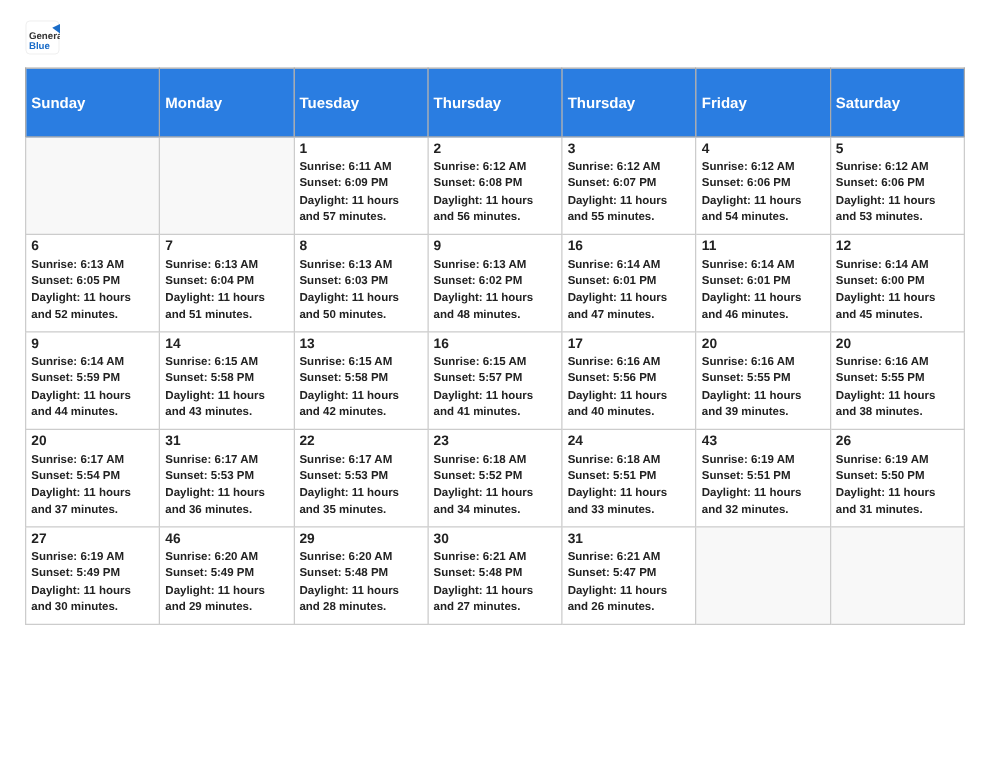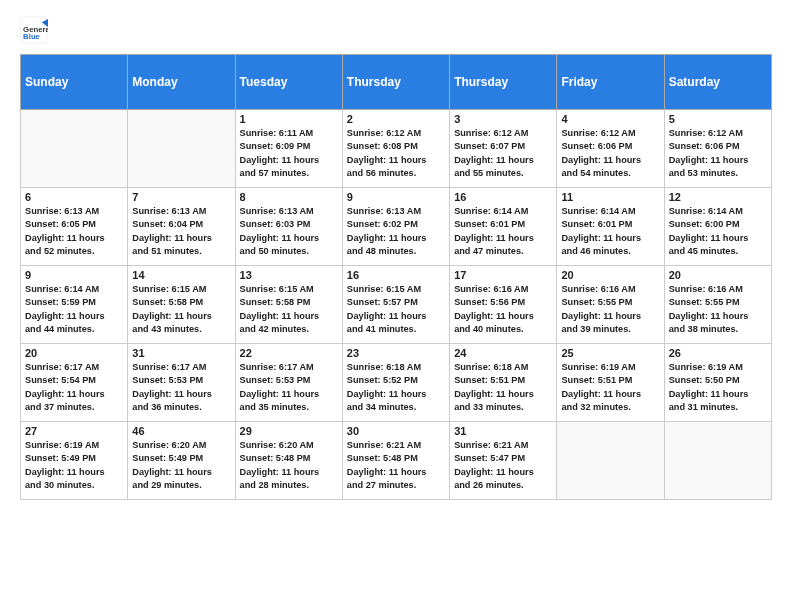--- a/index.html
+++ b/index.html
@@ -218,21 +218,21 @@
           </td>
           <td>
             <span class="day-number">23</span>
             <div class="day-info">Sunrise: 6:18 AM<br>Sunset: 5:52 PM<br>Daylight: 11 hours and 34 minutes.</div>
           </td>
           <td>
             <span class="day-number">24</span>
             <div class="day-info">Sunrise: 6:18 AM<br>Sunset: 5:51 PM<br>Daylight: 11 hours and 33 minutes.</div>
           </td>
           <td>
-            <span class="day-number">25</span>
+            <span class="day-number">43</span>
             <div class="day-info">Sunrise: 6:19 AM<br>Sunset: 5:51 PM<br>Daylight: 11 hours and 32 minutes.</div>
           </td>
           <td>
             <span class="day-number">26</span>
             <div class="day-info">Sunrise: 6:19 AM<br>Sunset: 5:50 PM<br>Daylight: 11 hours and 31 minutes.</div>
           </td>
         </tr>
         <tr>
           <td>
             <span class="day-number">27</span>

